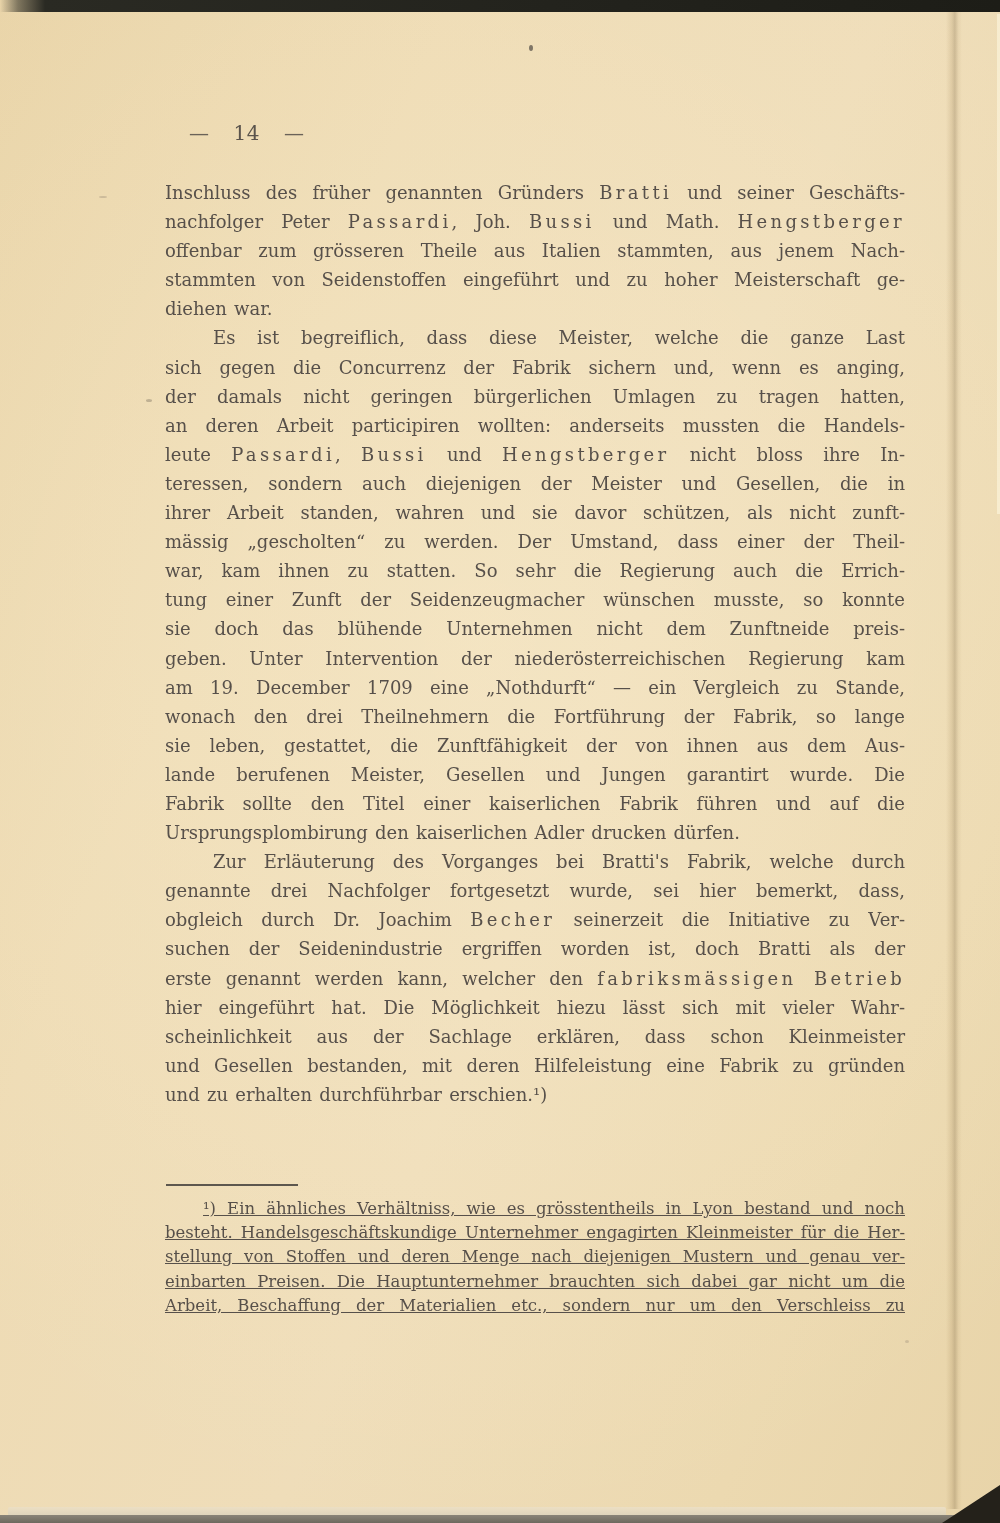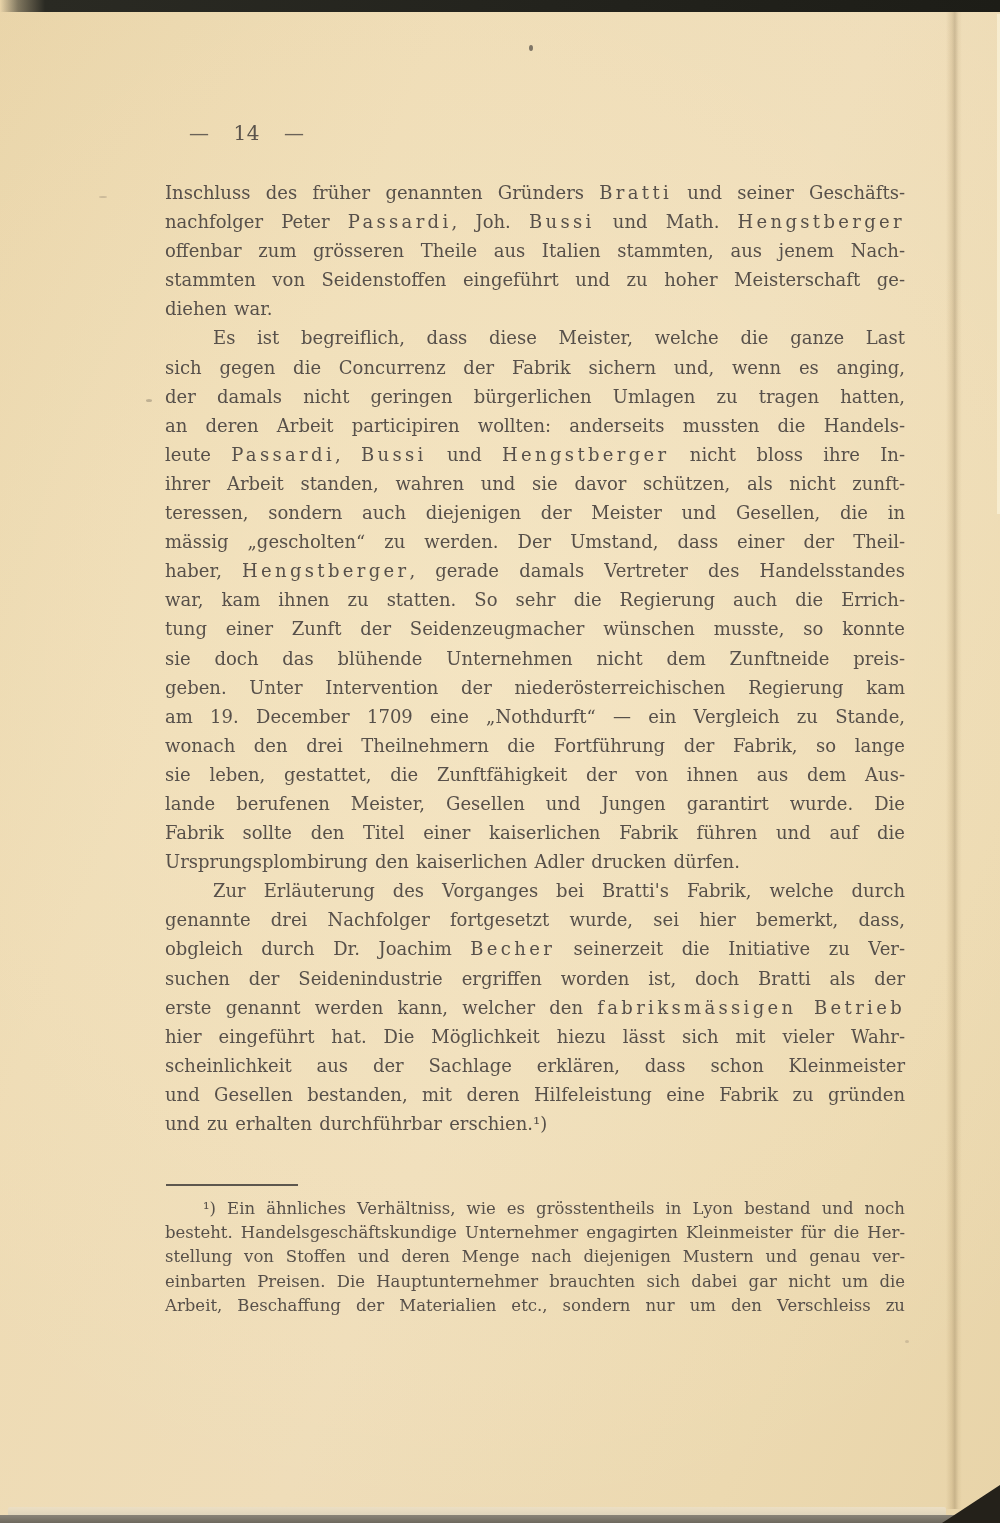--- a/index.html
+++ b/index.html
@@ -69,21 +69,21 @@
   .sp { letter-spacing:0.185em; }
   
   .fn-rule {
     position:absolute; left:166px; top:1184px; width:132px; height:2px;
     background:#5d574e;
   }
   .footnote {
     position:absolute; left:165px; top:1197px; width:740px;
     font-size:16.5px; line-height:24.2px; word-spacing:1px;
   }
-  .footnote .line { height:24.2px; }
+  .footnote .line { height:24.2px;text-decoration:underline; }
   .footnote .line.ind { text-indent:38px; }
   
   .speck { position:absolute; border-radius:50%; }
   .speck.s1 { left:529px; top:45px;  width:4px; height:6px; background:#6b6357; opacity:.85; }
   .speck.s2 { left:146px; top:399px; width:6px; height:3px; background:#8f8370; opacity:.5; }
   .speck.s3 { left:99px;  top:196px; width:8px; height:2px; background:#9a8d78; opacity:.4; }
   .speck.s4 { left:905px; top:1340px; width:4px; height:3px; background:#a2947c; opacity:.4; }
 </style>
 </head>
 <body>
@@ -105,24 +105,23 @@
         <div class="line"><span>offenbar zum grösseren Theile aus Italien stammten, aus jenem Nach-</span></div>
         <div class="line"><span>stammten von Seidenstoffen eingeführt und zu hoher Meisterschaft ge-</span></div>
         <div class="line last"><span>diehen war.</span></div>
       </div>
       <div>
         <div class="line ind"><span>Es ist begreiflich, dass diese Meister, welche die ganze Last</span></div>
         <div class="line"><span>sich gegen die Concurrenz der Fabrik sichern und, wenn es anging,</span></div>
         <div class="line"><span>der damals nicht geringen bürgerlichen Umlagen zu tragen hatten,</span></div>
         <div class="line"><span>an deren Arbeit participiren wollten: anderseits mussten die Handels-</span></div>
         <div class="line"><span>leute </span><span class="sp">Passardi</span><span>, </span><span class="sp">Bussi</span><span> und </span><span class="sp">Hengstberger</span><span> nicht bloss ihre In-</span></div>
+        <div class="line"><span>teressen, sondern auch diejenigen der Meister und Gesellen, die in</span></div>
         <div class="line"><span>ihrer Arbeit standen, wahren und sie davor schützen, als nicht zunft-</span></div>
-        <div class="line"><span>teressen, sondern auch diejenigen der Meister und Gesellen, die in</span></div>
         <div class="line"><span>mässig „gescholten“ zu werden. Der Umstand, dass einer der Theil-</span></div>
-        <div class="line"><span>haber, </span><span class="sp">Hengstberger</span><span>, gerade damals Vertreter des Handelsstandes</span></div>
         <div class="line"><span>war, kam ihnen zu statten. So sehr die Regierung auch die Errich-</span></div>
         <div class="line"><span>tung einer Zunft der Seidenzeugmacher wünschen musste, so konnte</span></div>
         <div class="line"><span>sie doch das blühende Unternehmen nicht dem Zunftneide preis-</span></div>
         <div class="line"><span>geben. Unter Intervention der niederösterreichischen Regierung kam</span></div>
         <div class="line"><span>am 19. December 1709 eine „Nothdurft“ — ein Vergleich zu Stande,</span></div>
         <div class="line"><span>wonach den drei Theilnehmern die Fortführung der Fabrik, so lange</span></div>
         <div class="line"><span>sie leben, gestattet, die Zunftfähigkeit der von ihnen aus dem Aus-</span></div>
         <div class="line"><span>lande berufenen Meister, Gesellen und Jungen garantirt wurde.  Die</span></div>
         <div class="line"><span>Fabrik sollte den Titel einer kaiserlichen Fabrik führen und auf die</span></div>
         <div class="line last"><span>Ursprungsplombirung den kaiserlichen Adler drucken dürfen.</span></div>

